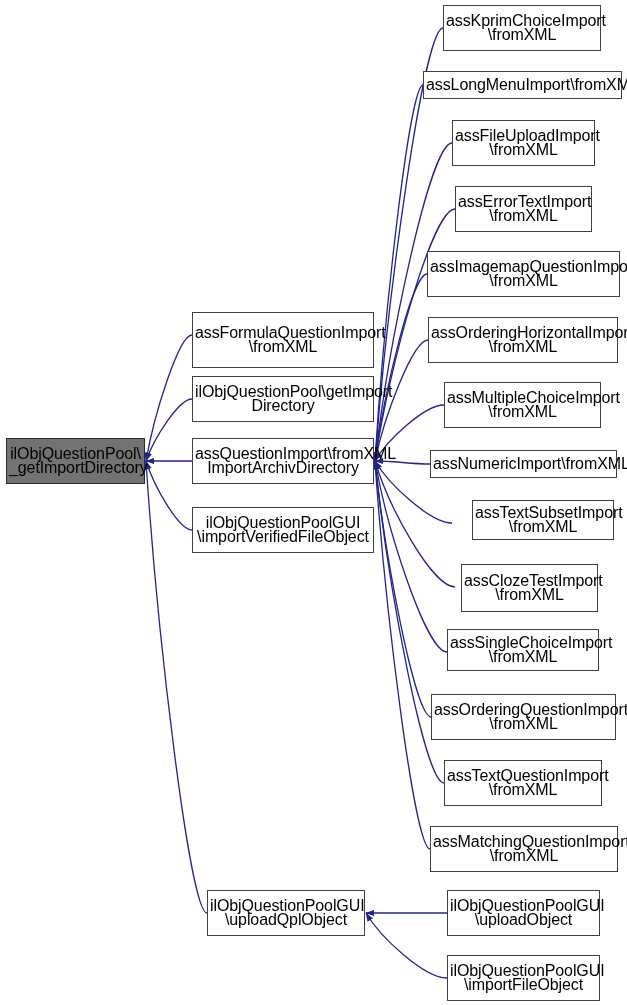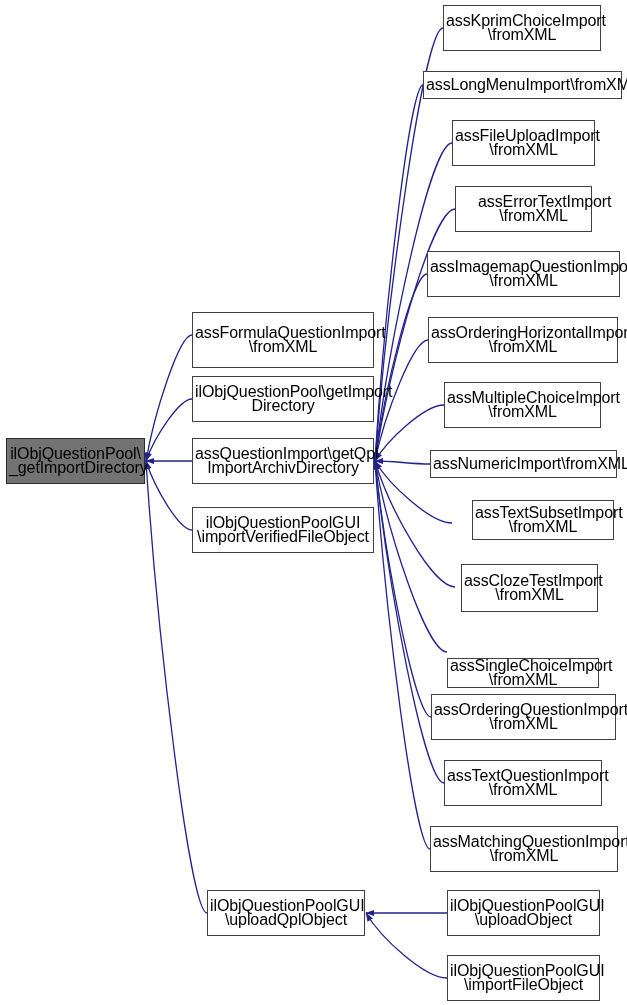--- a/index.html
+++ b/index.html
@@ -86,43 +86,43 @@
         <path d="M447,978 C424.32,978 380.58,937.7 366,913" marker-end="url(#arrowhead)"></path>
       </g>
   </svg>
   <div id="node-layer">
       <div class="node focus" style="left: 6px; top: 438px; width: 139px; height: 46px;"><span class="node-label">ilObjQuestionPool\
 _getImportDirectory</span></div>
       <div class="node" style="left: 192px; top: 312px; width: 182px; height: 56px;"><span class="node-label">assFormulaQuestionImport
 \fromXML</span></div>
       <div class="node" style="left: 192px; top: 376px; width: 182px; height: 46px;"><span class="node-label">ilObjQuestionPool\getImport
 Directory</span></div>
-      <div class="node" style="left: 192px; top: 438px; width: 182px; height: 46px;"><span class="node-label">assQuestionImport\getQpl
+      <div class="node" style="left: 192px; top: 438px; width: 182px; height: 46px;"><span class="node-label">assQuestionImport\fromXML
 ImportArchivDirectory</span></div>
       <div class="node" style="left: 192px; top: 507px; width: 182px; height: 46px;"><span class="node-label">ilObjQuestionPoolGUI
 \importVerifiedFileObject</span></div>
       <div class="node" style="left: 443px; top: 5px; width: 158px; height: 46px;"><span class="node-label">assKprimChoiceImport
 \fromXML</span></div>
       <div class="node" style="left: 423px; top: 71px; width: 199px; height: 28px;"><span class="node-label">assLongMenuImport\fromXML</span></div>
       <div class="node" style="left: 452px; top: 120px; width: 143px; height: 46px;"><span class="node-label">assFileUploadImport
 \fromXML</span></div>
-      <div class="node" style="left: 455px; top: 186px; width: 137px; height: 46px; padding-left: 20px;"><span class="node-label">assErrorTextImport
+      <div class="node" style="left: 455px; top: 186px; width: 137px; height: 46px;"><span class="node-label">assErrorTextImport
 \fromXML</span></div>
       <div class="node" style="left: 427px; top: 251px; width: 193px; height: 46px;"><span class="node-label">assImagemapQuestionImport
 \fromXML</span></div>
       <div class="node" style="left: 428px; top: 317px; width: 190px; height: 46px;"><span class="node-label">assOrderingHorizontalImport
 \fromXML</span></div>
       <div class="node" style="left: 444px; top: 382px; width: 157px; height: 46px;"><span class="node-label">assMultipleChoiceImport
 \fromXML</span></div>
       <div class="node" style="left: 430px; top: 450px; width: 187px; height: 28px;"><span class="node-label">assNumericImport\fromXML</span></div>
       <div class="node" style="left: 452px; top: 500px; width: 142px; height: 40px; margin-left: 20px;"><span class="node-label">assTextSubsetImport
 \fromXML</span></div>
       <div class="node" style="left: 461px; top: 564px; width: 137px; height: 48px;"><span class="node-label">assClozeTestImport
 \fromXML</span></div>
-      <div class="node" style="left: 447px; top: 658px; width: 152px; height: 30px;"><span class="node-label">assSingleChoiceImport
+      <div class="node" style="left: 447px; top: 629px; width: 152px; height: 42px;"><span class="node-label">assSingleChoiceImport
 \fromXML</span></div>
       <div class="node" style="left: 431px; top: 694px; width: 185px; height: 46px;"><span class="node-label">assOrderingQuestionImport
 \fromXML</span></div>
       <div class="node" style="left: 444px; top: 760px; width: 158px; height: 46px;"><span class="node-label">assTextQuestionImport
 \fromXML</span></div>
       <div class="node" style="left: 430px; top: 826px; width: 188px; height: 46px;"><span class="node-label">assMatchingQuestionImport
 \fromXML</span></div>
       <div class="node" style="left: 207px; top: 890px; width: 158px; height: 46px;"><span class="node-label">ilObjQuestionPoolGUI
 \uploadQplObject</span></div>
       <div class="node" style="left: 447px; top: 890px; width: 153px; height: 46px;"><span class="node-label">ilObjQuestionPoolGUI

